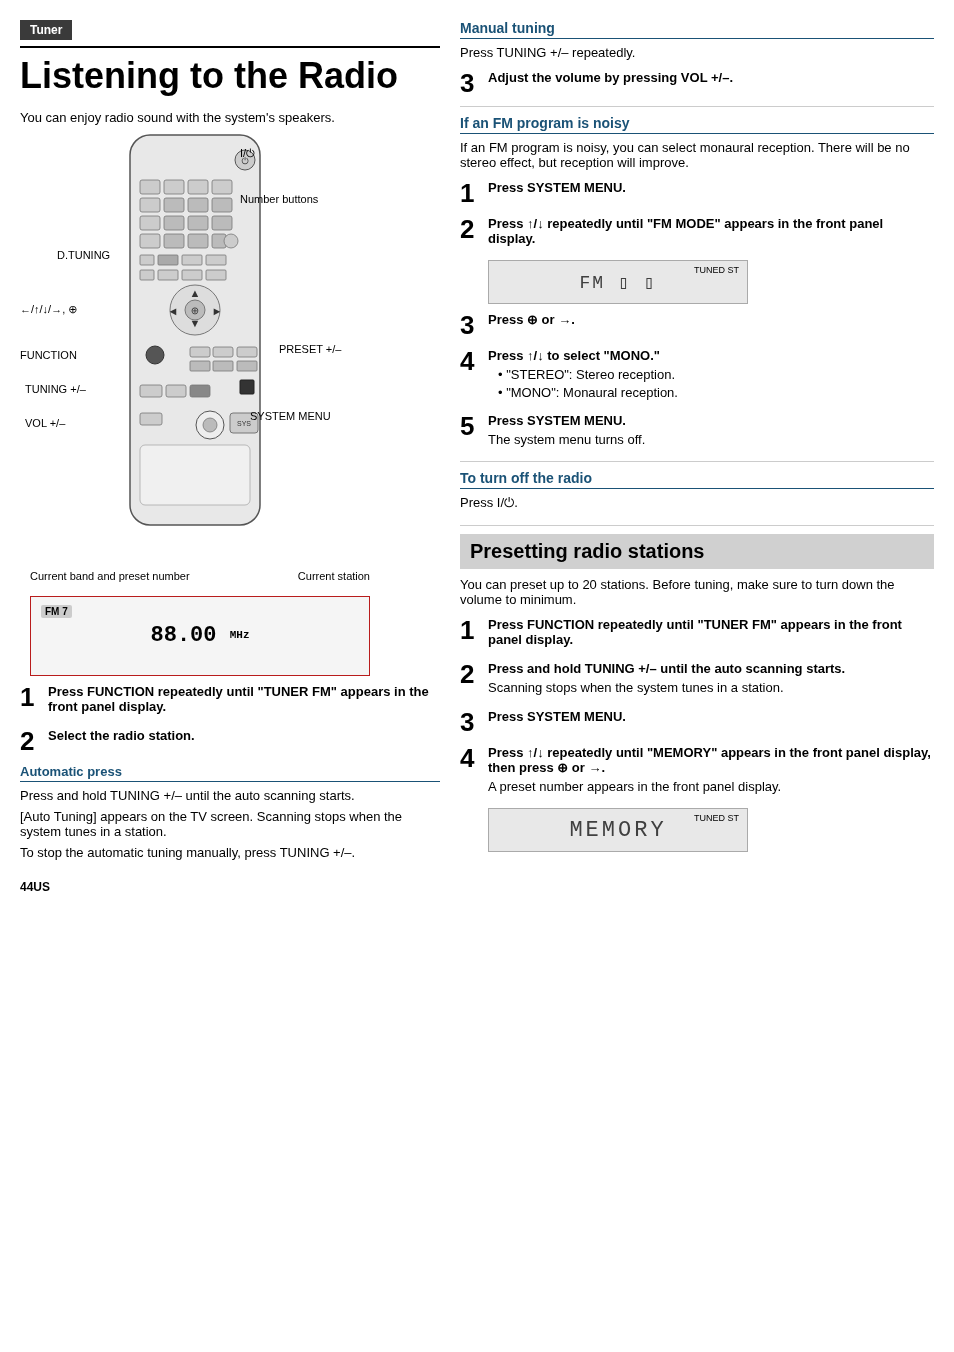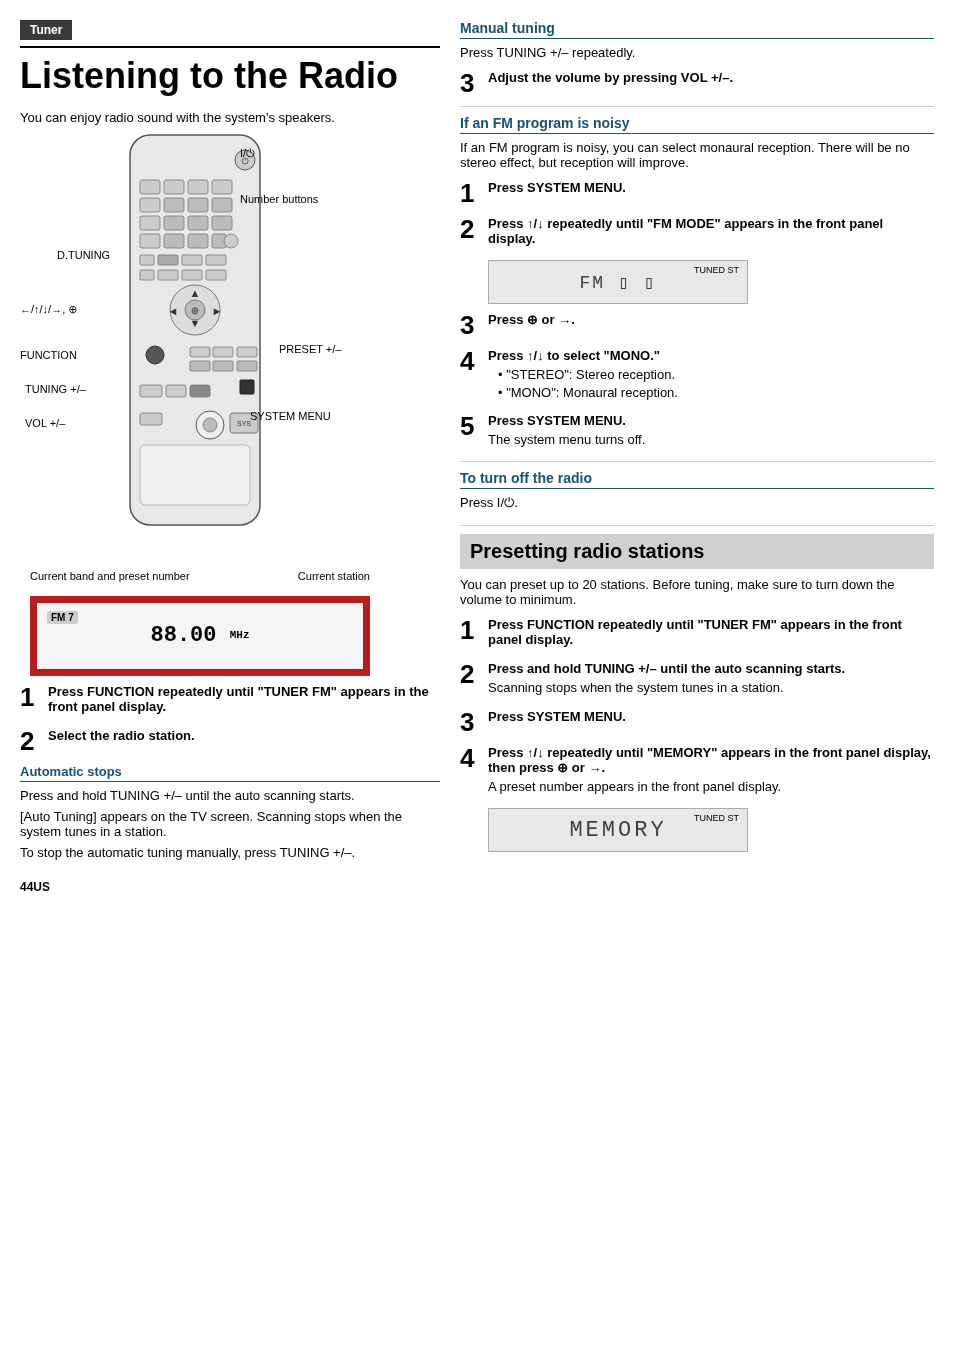--- a/index.html
+++ b/index.html
@@ -41,21 +41,21 @@
       margin-bottom: 14px;
       border-top: 2px solid #000;
       padding-top: 8px;
     }
     .intro-text {
       font-size: 13px;
       margin-bottom: 0;
     }
     
     .display-panel {
-      border: 7px solid #b91c1c;
+      border: 1px solid #b91c1c;
       background: #f5f5f5;
       width: 340px;
       height: 80px;
       margin: 10px auto 8px auto;
       display: flex;
       align-items: center;
       justify-content: center;
       position: relative;
     }
     .display-inner {
@@ -346,21 +346,21 @@
       </div>
     </div>
 
     <div class="step">
       <span class="step-num">2</span>
       <div class="step-content">
         <p><strong>Select the radio station.</strong></p>
       </div>
     </div>
 
-    <div class="sub-heading">Automatic stops</div>
+    <div class="sub-heading">Automatic press</div>
     <p style="margin-bottom:6px; font-size:13px;">Press and hold TUNING +/– until the auto scanning starts.</p>
     <p style="margin-bottom:6px; font-size:13px;">[Auto Tuning] appears on the TV screen. Scanning stops when the system tunes in a station.</p>
     <p style="margin-bottom:6px; font-size:13px;">To stop the automatic tuning manually, press TUNING +/–.</p>
 
     <div class="page-num">44US</div>
   </div>
 
   <div class="right-col">
 
     <div class="right-heading">Manual tuning</div>

